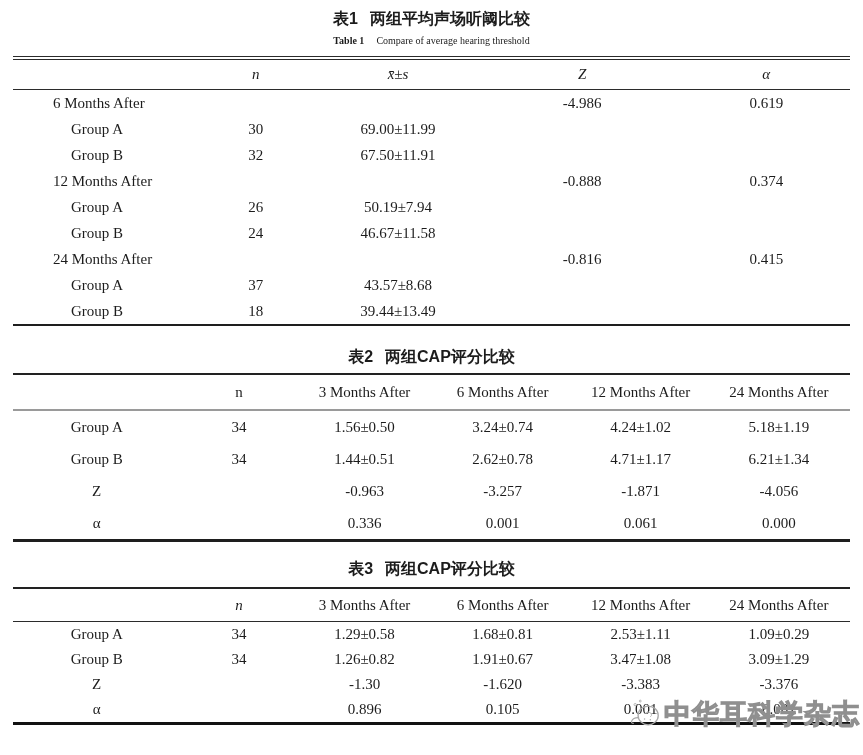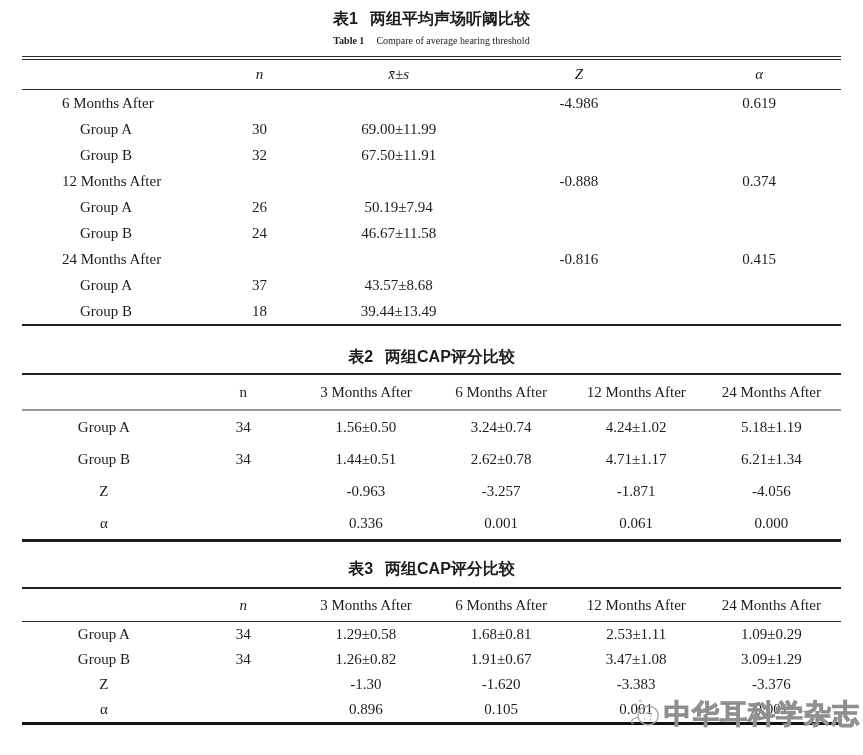--- a/index.html
+++ b/index.html
@@ -4,21 +4,21 @@
 <style>
   html,body{margin:0;padding:0;background:#ffffff;}
   #page{
     position:relative;
     width:863px;height:755px;
     background:#ffffff;
     font-family:"Liberation Serif","DejaVu Serif",serif;
     color:#1c1c1c;
     overflow:hidden;
   }
-  .tbl-section{padding:0 22px;}
+  .tbl-section{padding:0 13px;}
   .title-zh{
     text-align:center;
     font-family:"Liberation Sans","DejaVu Sans",sans-serif;
     font-weight:bold;font-size:16px;line-height:22px;
   }
   .title-zh .lab{margin-right:12px;}
   .title-en{
     text-align:center;font-size:10px;line-height:21px;
   }
   .title-en .lab{font-weight:bold;margin-right:12px;}

